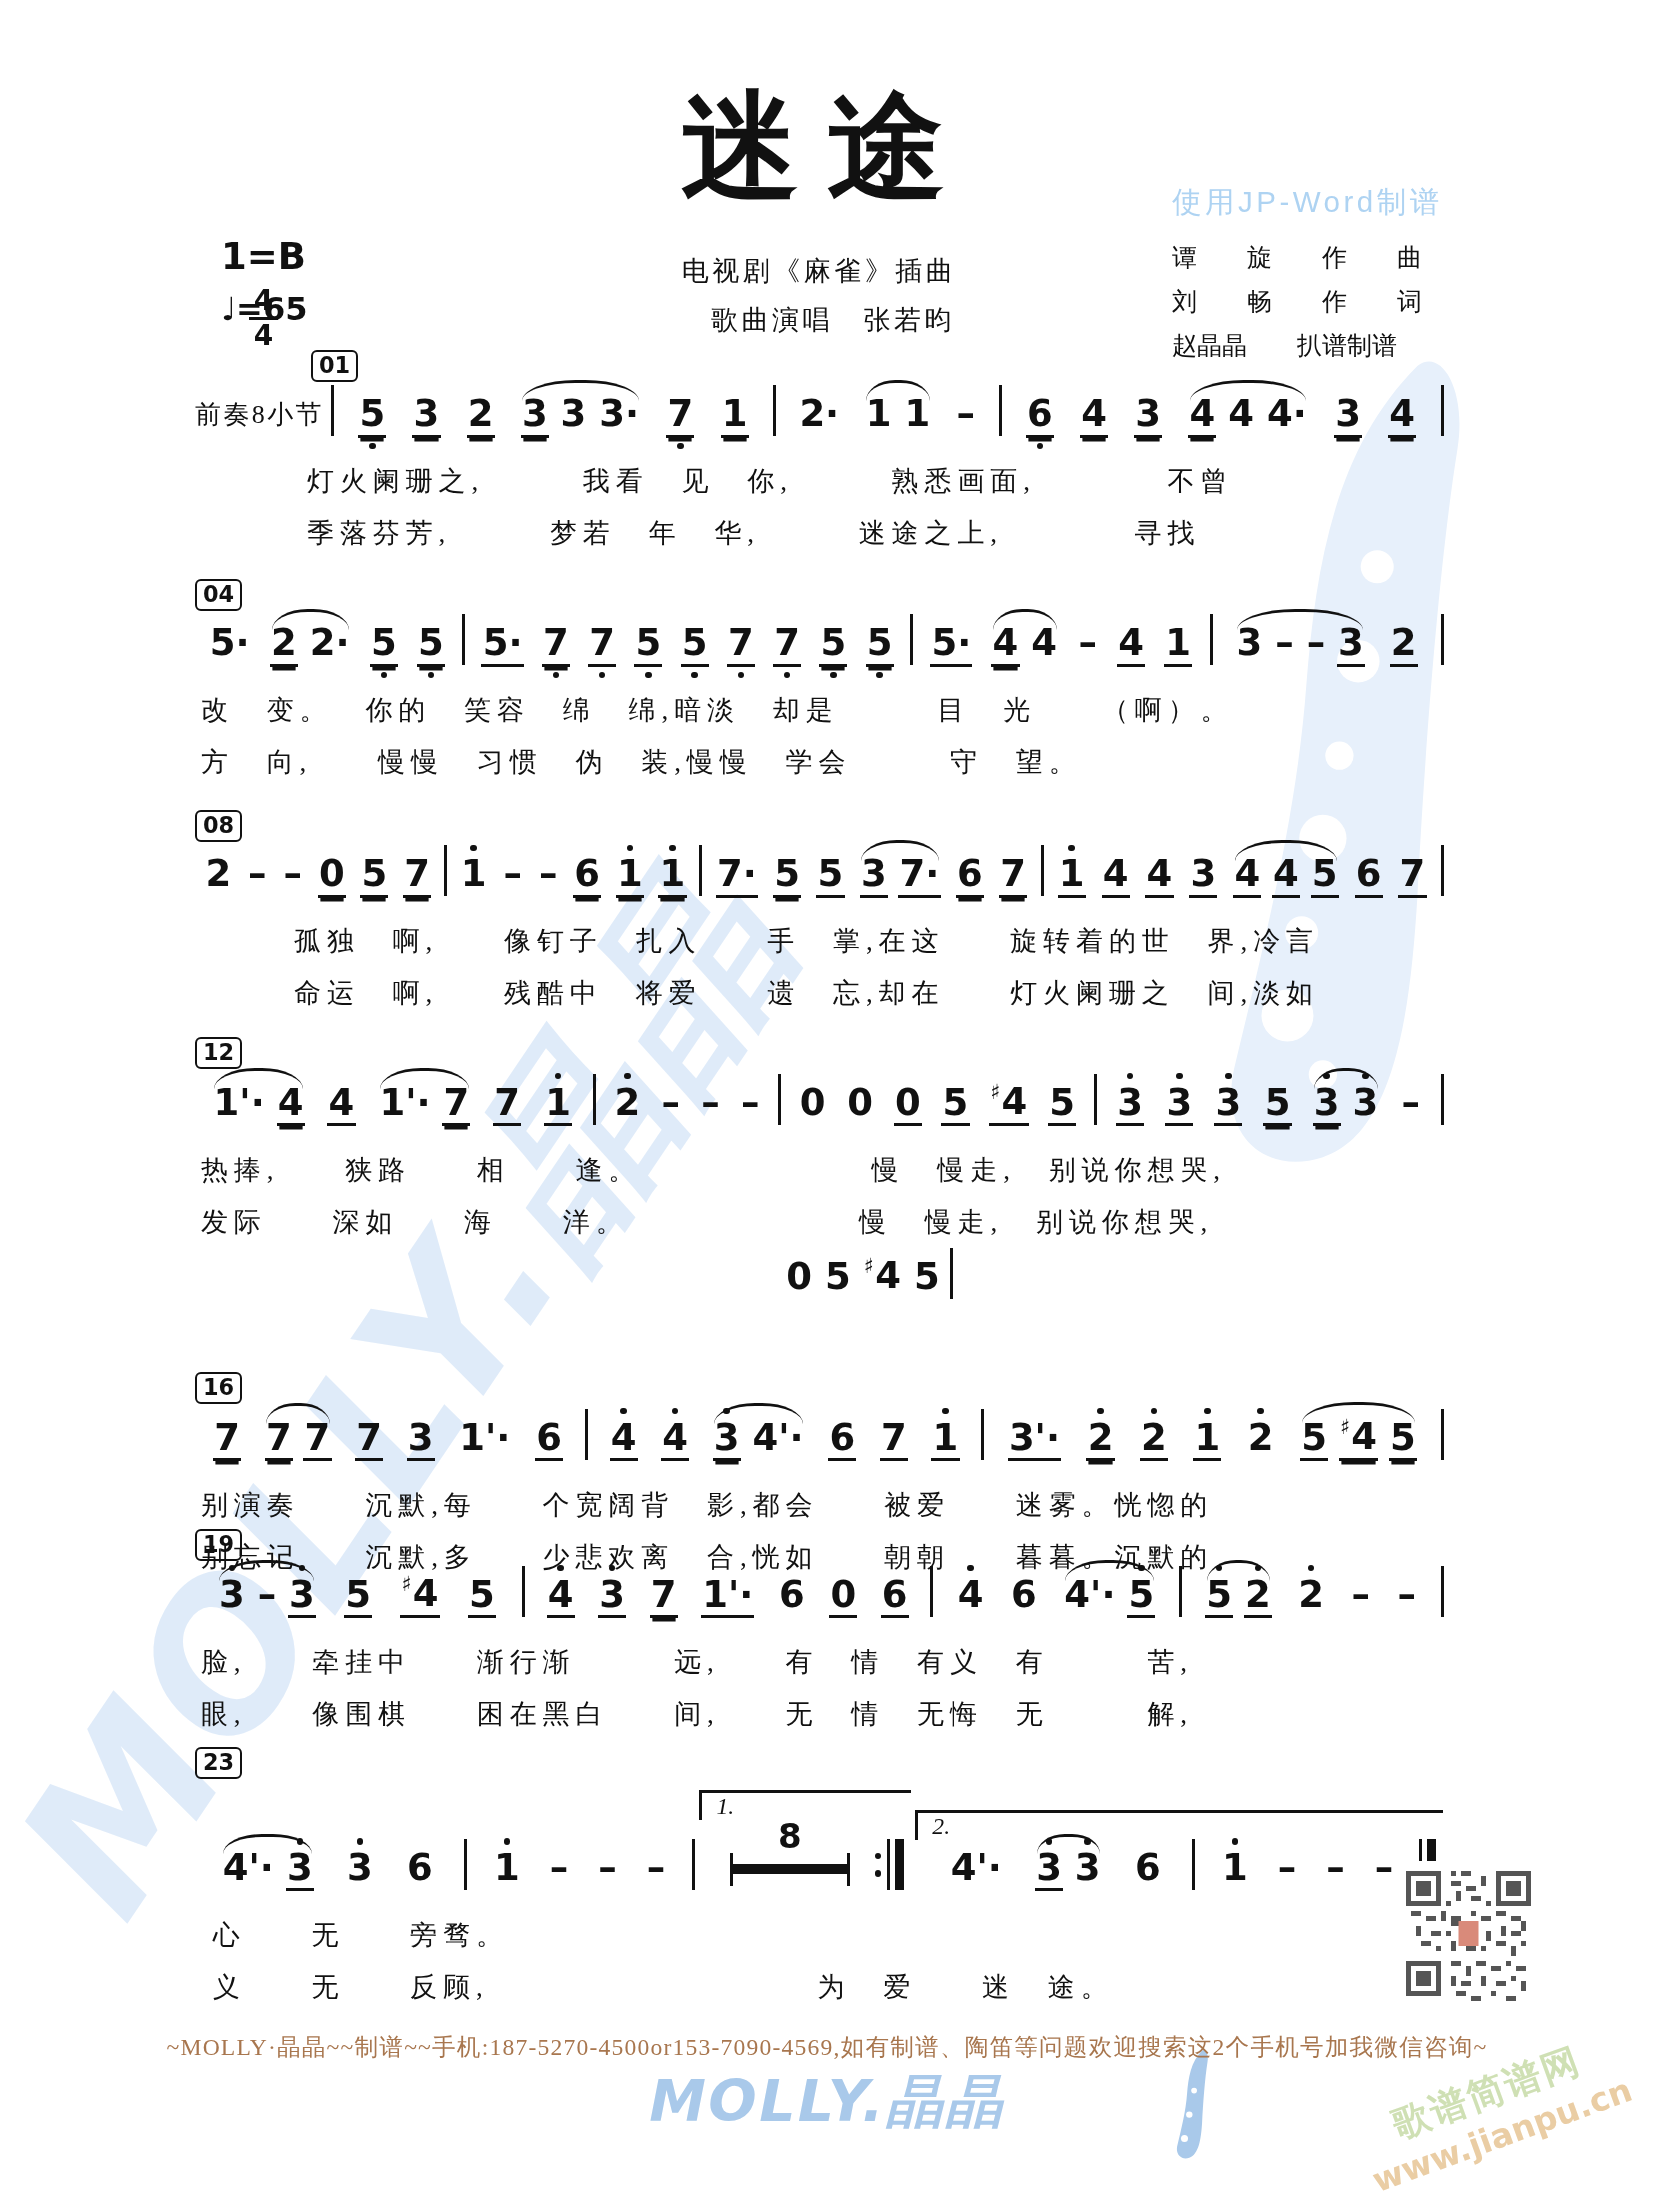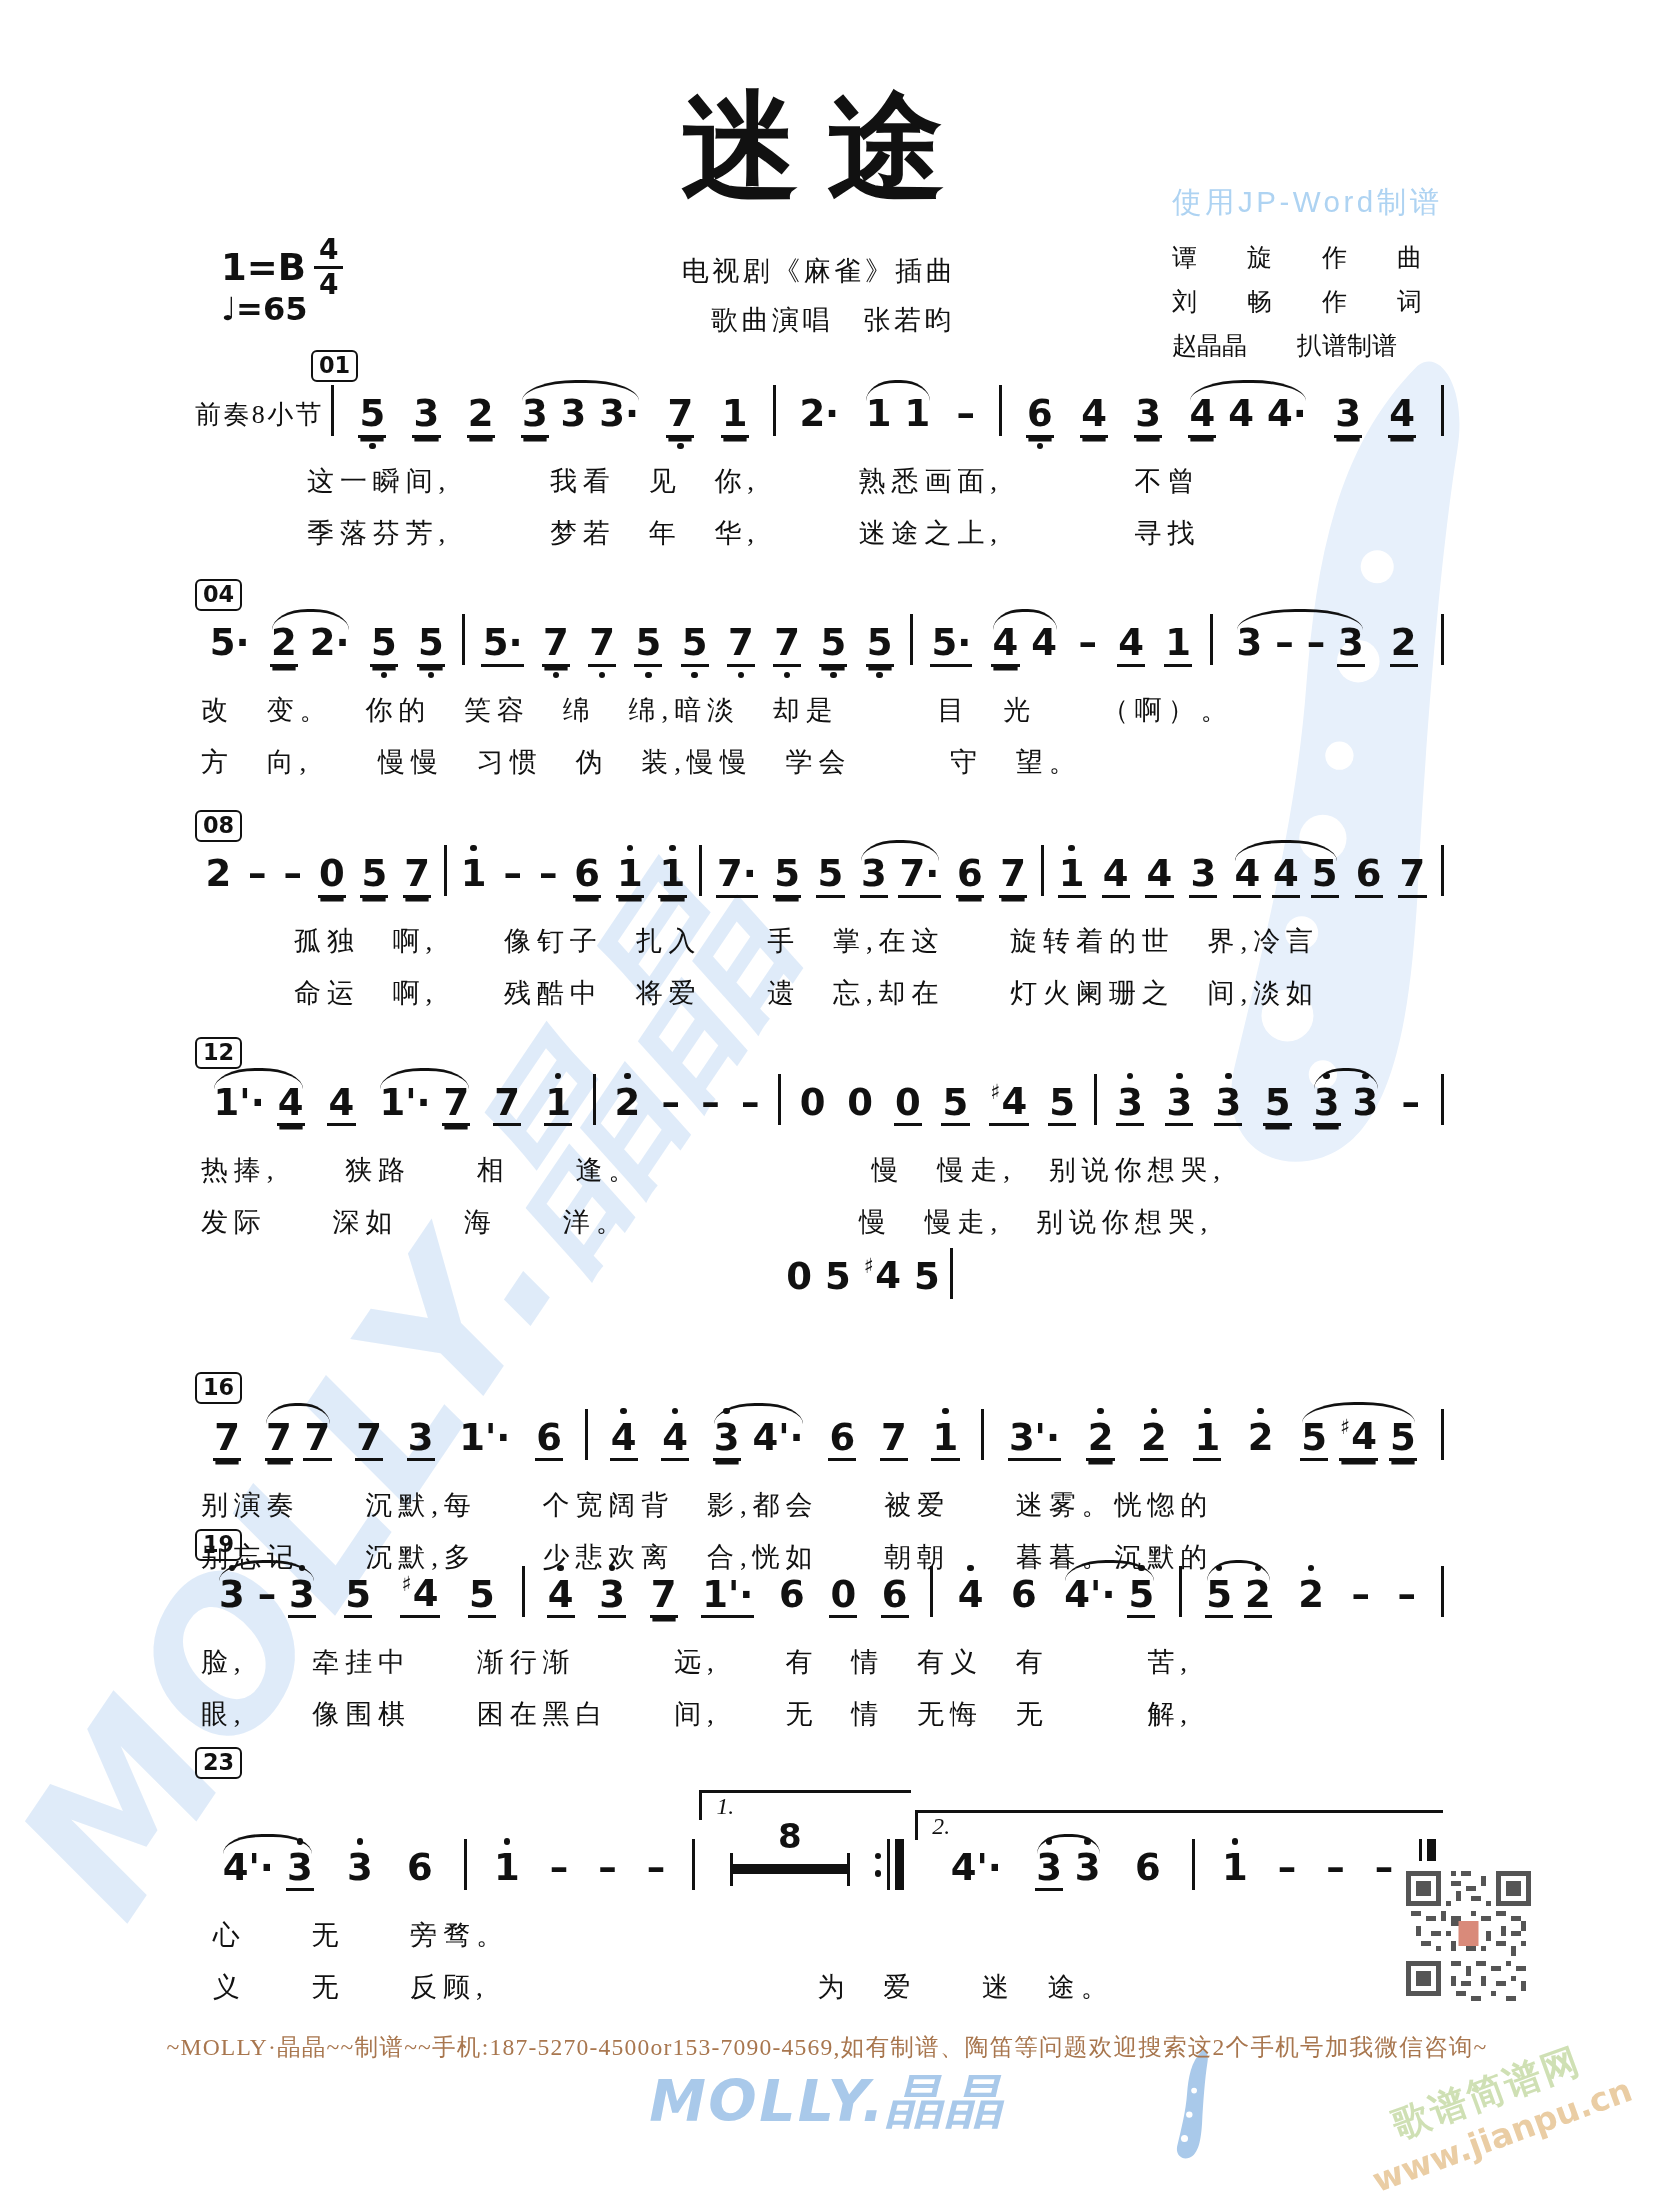--- a/index.html
+++ b/index.html
@@ -16,21 +16,21 @@
   .title{position:absolute;left:0;right:0;top:89px;text-align:center;font-size:118px;font-weight:900;
          font-family:"Liberation Serif",serif;letter-spacing:28px;line-height:1;}
   .jpword{position:absolute;left:1172px;top:183px;font-size:29.5px;color:#aed3f2;letter-spacing:3.5px;}
   .subtitle{position:absolute;left:0;right:16px;top:253px;text-align:center;font-size:27px;letter-spacing:3.5px;
             font-family:"Liberation Serif",serif;}
   .singer{position:absolute;left:0;right:0;top:302px;text-align:center;font-size:27px;letter-spacing:3.5px;
           font-family:"Liberation Serif",serif;margin-left:12px;}
   .credits{position:absolute;left:1172px;top:236px;font-size:25px;line-height:1.75;
            font-family:"Liberation Serif",serif;white-space:pre;}
   .keyblock{position:absolute;left:221px;top:235px;font-size:37px;font-weight:bold;
-            font-family:"DejaVu Sans",sans-serif;display:flex;align-items:center;gap:8.3px;}
+            font-family:"DejaVu Sans",sans-serif;display:flex;align-items:center;gap:8.3px;flex-direction:column;}
   .frac{display:inline-flex;flex-direction:column;align-items:center;font-size:28px;line-height:1.05;}
   .frac .n{border-bottom:3px solid #111;padding:0 4.7px 1.2px;}
   .frac .d{padding-top:1.2px;}
   .tempo{position:absolute;left:221px;top:290px;font-size:32px;font-weight:bold;
          font-family:"DejaVu Sans",sans-serif;}
   
   .sys{position:absolute;left:195px;width:1252px;}
   .sys0{top:350px}.sys1{top:579px}.sys2{top:810px}.sys3{top:1037px}
   .sys4{top:1372px}.sys5{top:1529px}.sys6{top:1747px}
   .badge{display:inline-block;border:2.4px solid #111;border-radius:5.9px;padding:0.6px 5.9px 1.8px;
@@ -233,21 +233,21 @@
               <span class="dg u2">3</span>
               <i class="ld"></i>
             </span>
             <span class="tk">
               <i class="hd"></i>
               <span class="dg u2">4</span>
               <i class="ld"></i>
             </span>
           </span>
           <span class="bl"></span>
-        </div><div class="lyr">这一瞬间,　　　我看　见　你,　　　熟悉画面,　　　　不曾</div><div class="lyr">季落芬芳,　　　梦若　年　华,　　　迷途之上,　　　　寻找</div></div>
+        </div><div class="lyr">灯火阑珊之,　　　我看　见　你,　　　熟悉画面,　　　　不曾</div><div class="lyr">季落芬芳,　　　梦若　年　华,　　　迷途之上,　　　　寻找</div></div>
       <div class="sys sys1"><span class="badge">04</span><div class="notes">
           <span class="m" style="flex-grow: 5;">
             <span class="tk">
               <i class="hd"></i>
               <span class="dg">5·</span>
               <i class="ld"></i>
             </span>
             <span class="slur">
               <span class="tk">
                 <i class="hd"></i>

